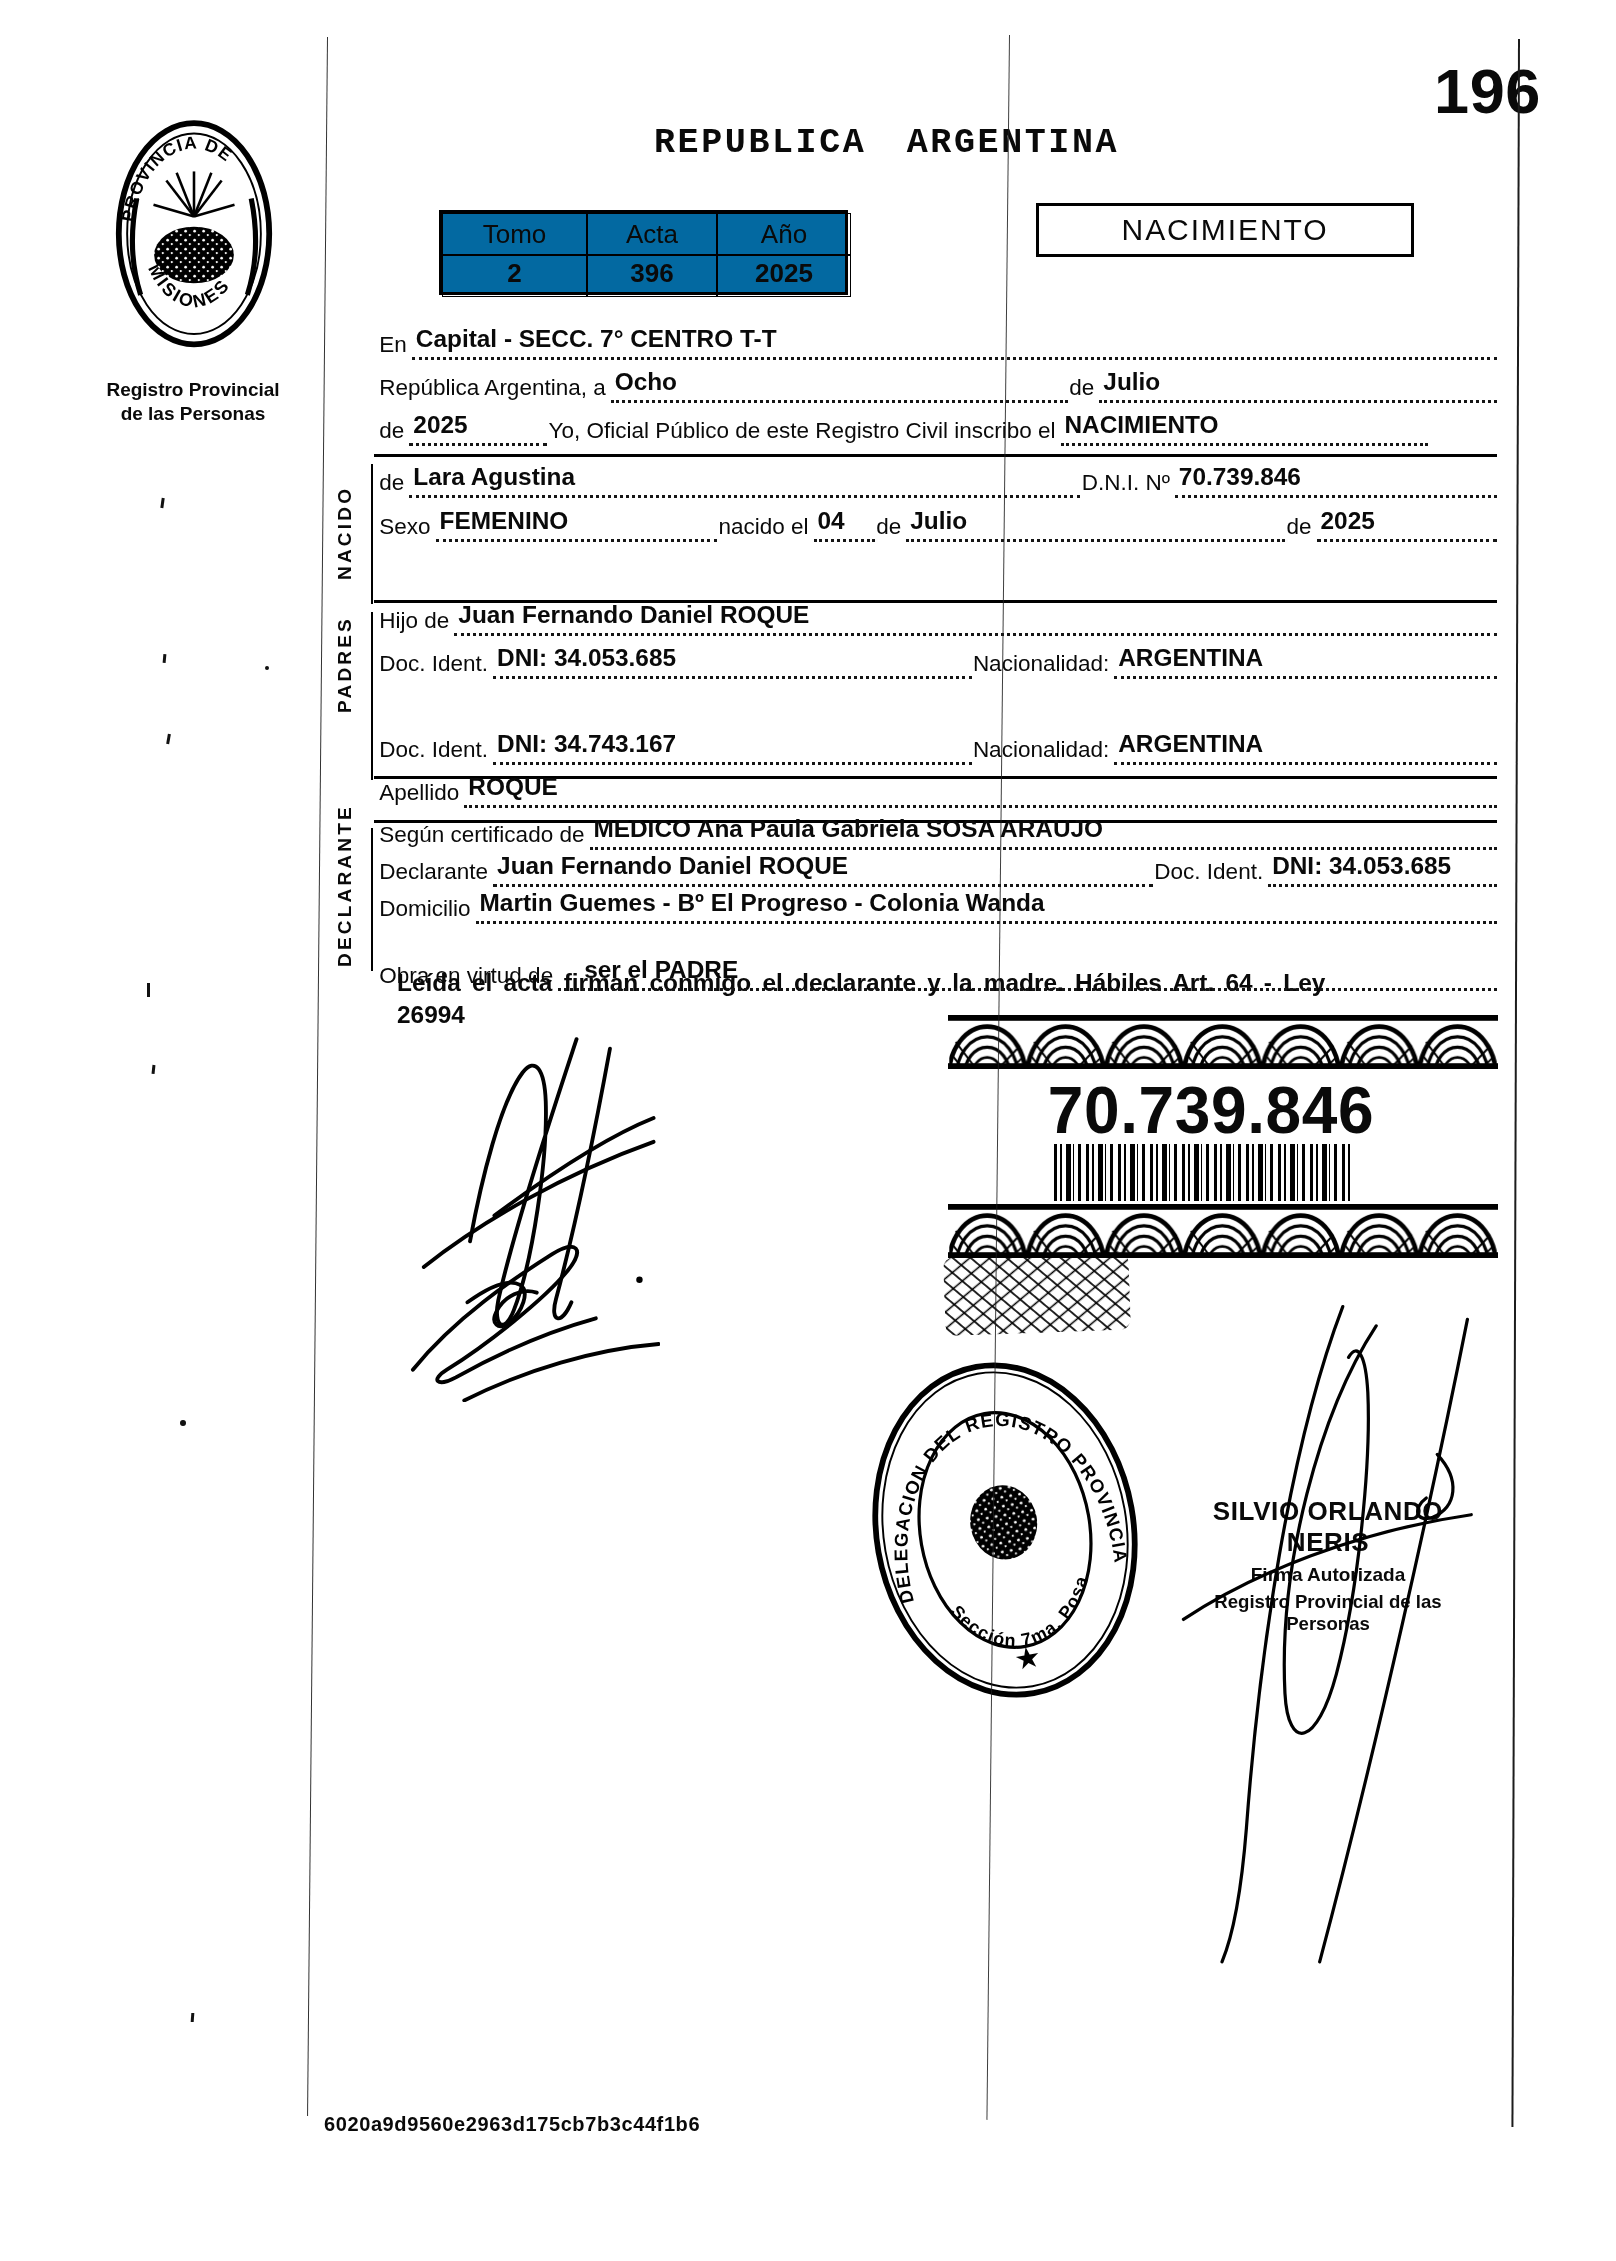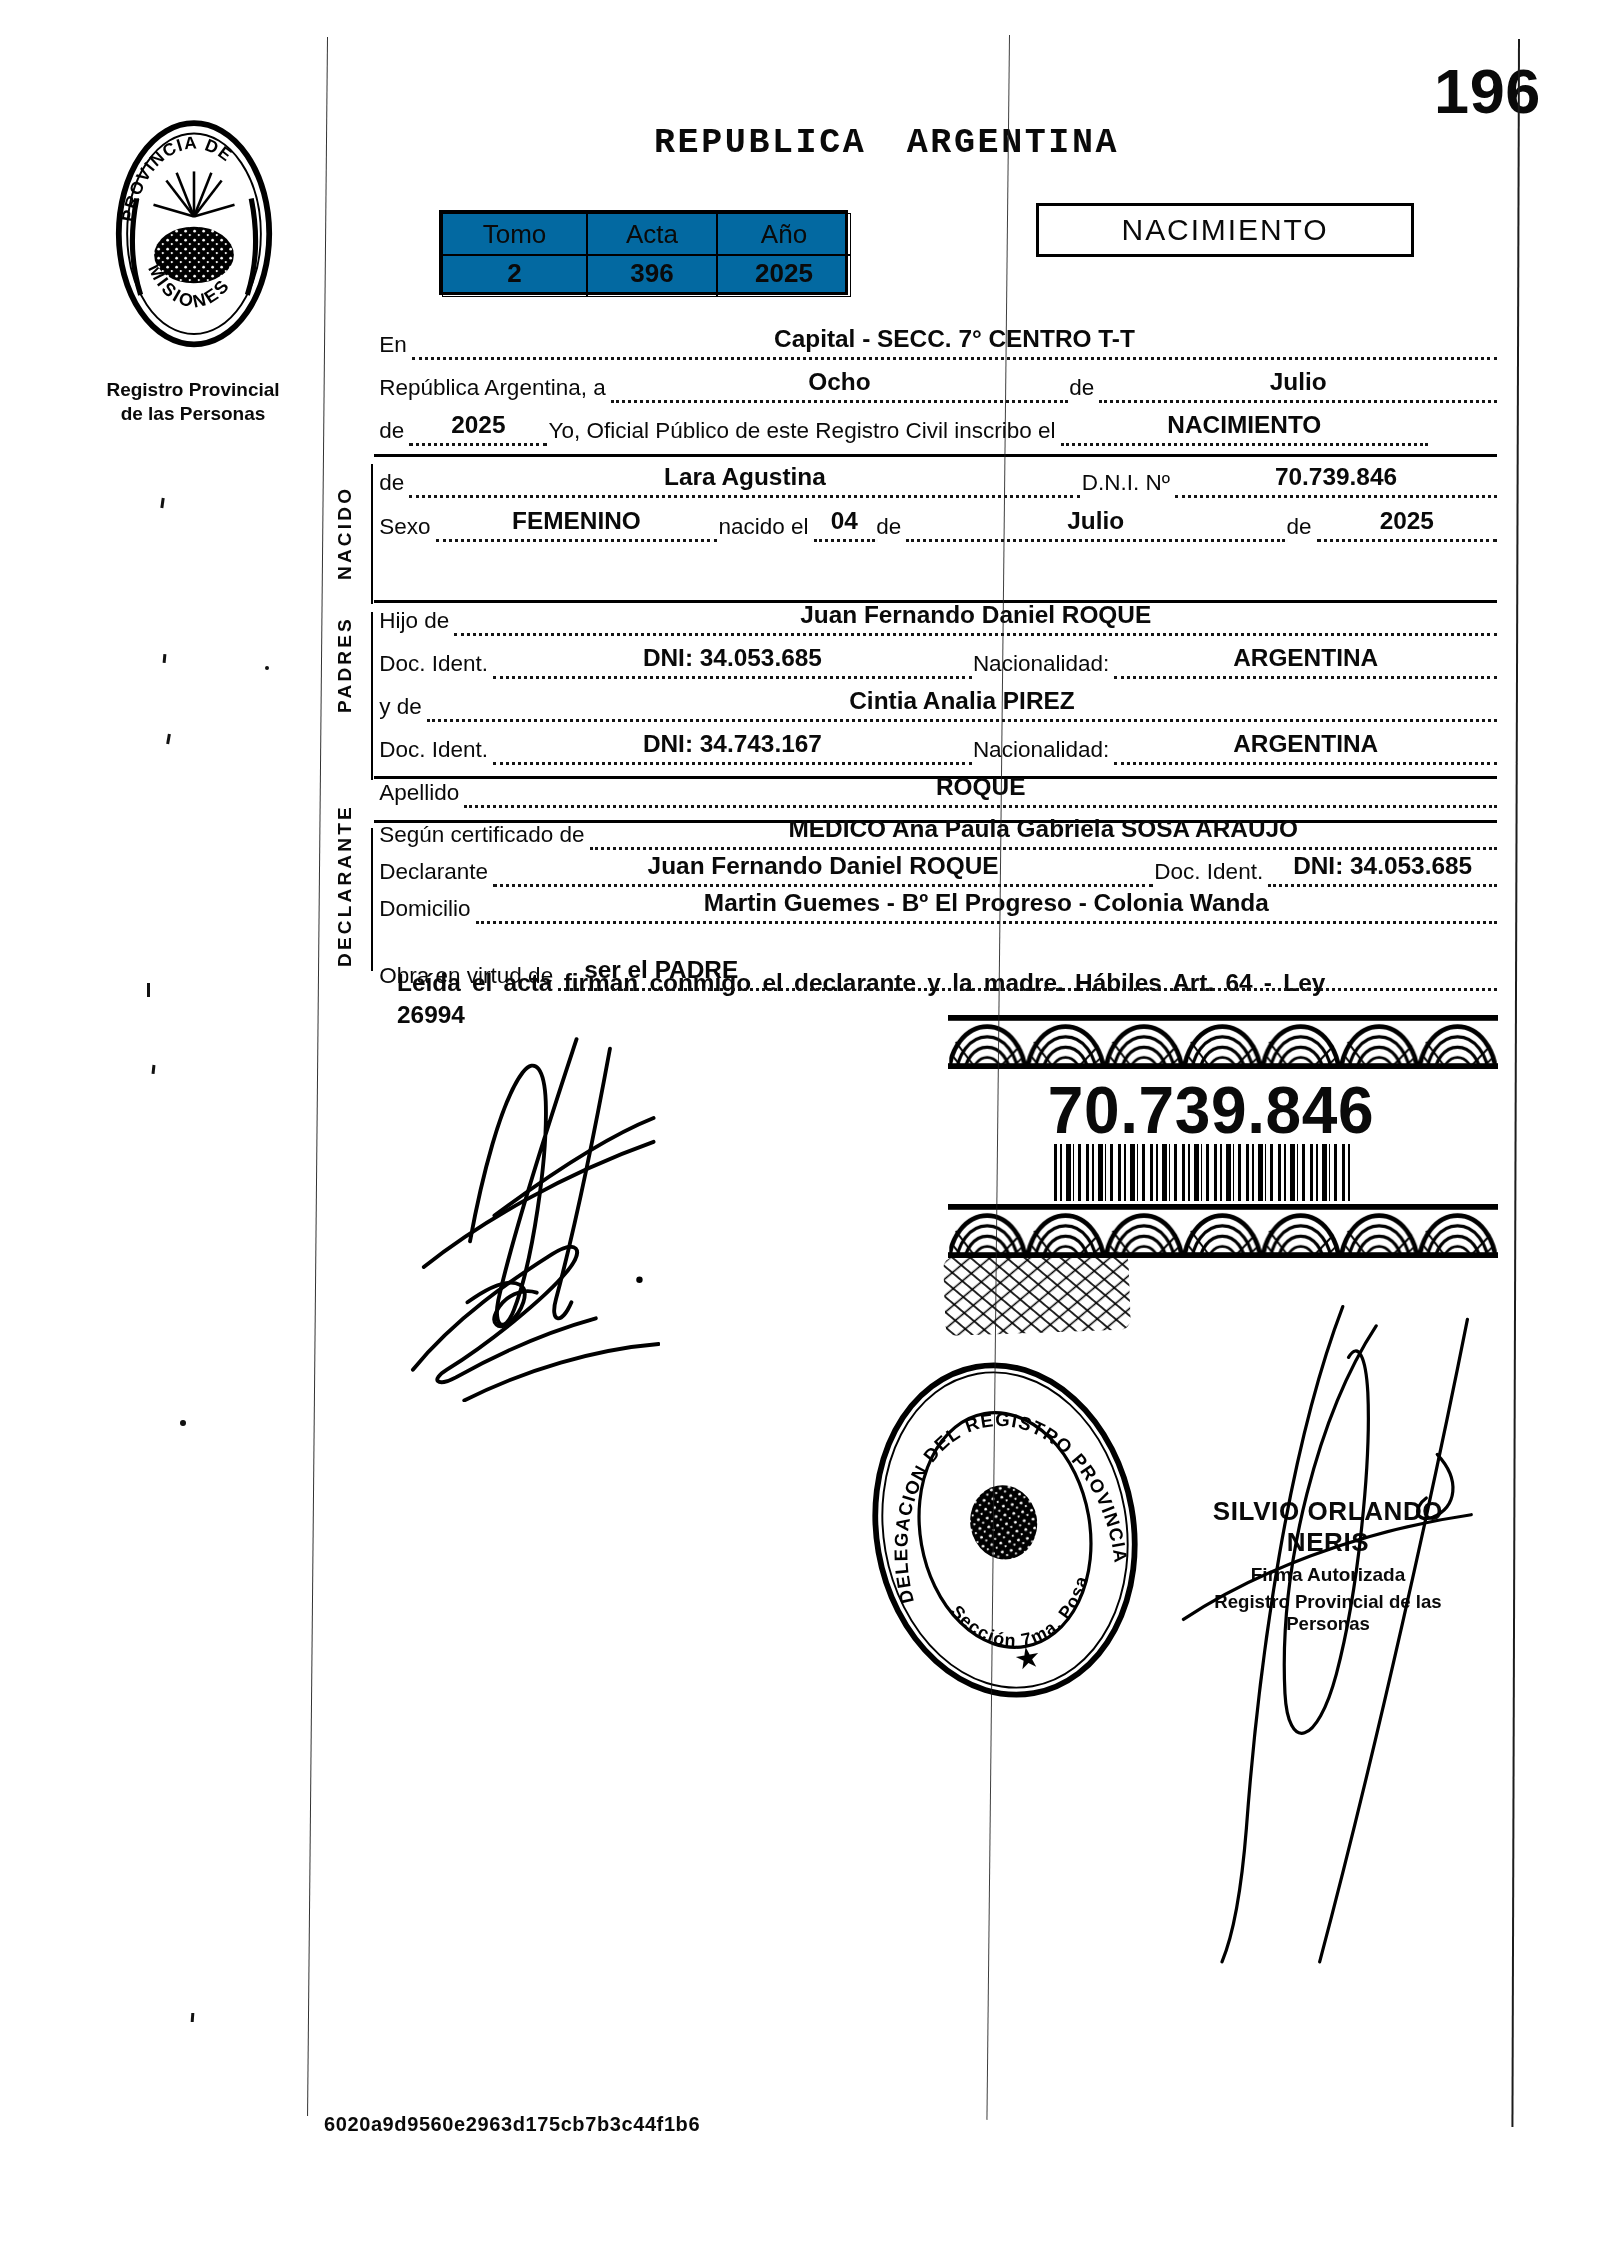--- a/index.html
+++ b/index.html
@@ -29,21 +29,21 @@
   .rtable .cell.val{font-size:26px;}
 
   .typebox{position:absolute;left:1036px;top:203px;width:378px;height:54px;border:3.9px solid #000;
            box-sizing:border-box;display:flex;align-items:center;justify-content:center;
            font-size:30px;letter-spacing:1.9px;background:#fff;}
 
   
   .row{position:absolute;left:378px;width:1119px;height:36px;display:flex;align-items:flex-end;z-index:4;}
   .lbl{font-size:22.5px;line-height:1;white-space:nowrap;padding:0 5.1px 3.2px 1.3px;}
   .fill{position:relative;border-bottom:3.2px dotted #151515;display:flex;align-items:flex-end;
-        justify-content:center;min-width:16.7px;height:100%;}
+        min-width:16.7px;height:100%;}
   .fill.left{justify-content:flex-start;padding-left:22px;}
   .val{font-size:24.4px;font-weight:bold;line-height:1;white-space:nowrap;padding:0 3.9px 5.8px;}
 
   .hrule{position:absolute;left:374px;width:1123px;height:3.2px;background:#000;z-index:3;}
   .bracket{position:absolute;left:371px;width:1.9px;background:#000;}
   .vlabel{position:absolute;left:330px;width:30px;writing-mode:vertical-rl;transform:rotate(180deg);
           display:flex;align-items:center;justify-content:center;font-size:19px;font-weight:bold;
           letter-spacing:3.2px;}
 
   .closing{position:absolute;left:397px;top:967px;width:1092px;font-size:24.4px;font-weight:bold;
@@ -240,26 +240,20 @@
     <span class="lbl">Doc. Ident.</span>
     <span class="fill" style="flex:1.25">
         <span class="val">DNI: 34.053.685</span>
       </span>
     <span class="lbl">Nacionalidad:</span>
     <span class="fill" style="flex:1">
         <span class="val">ARGENTINA</span>
       </span>
   </div>
 
-  <div class="row" style="top:686px">
-    <span class="lbl">y de</span>
-    <span class="fill" style="flex:1">
-        <span class="val">Cintia Analia PIREZ</span>
-      </span>
-  </div>
 
   <div class="row" style="top:729px">
     <span class="lbl">Doc. Ident.</span>
     <span class="fill" style="flex:1.25">
         <span class="val">DNI: 34.743.167</span>
       </span>
     <span class="lbl">Nacionalidad:</span>
     <span class="fill" style="flex:1">
         <span class="val">ARGENTINA</span>
       </span>

